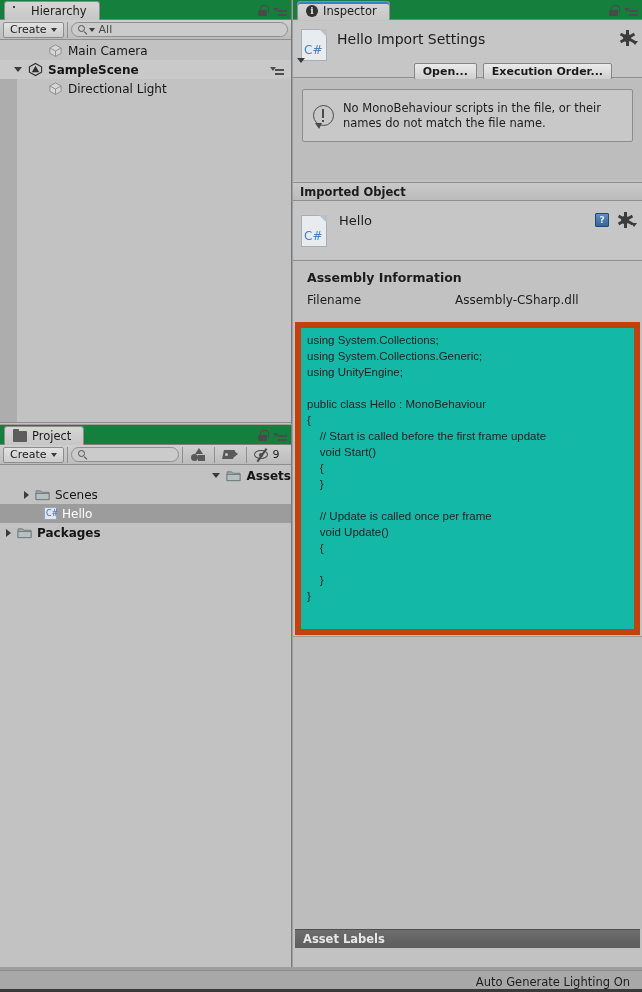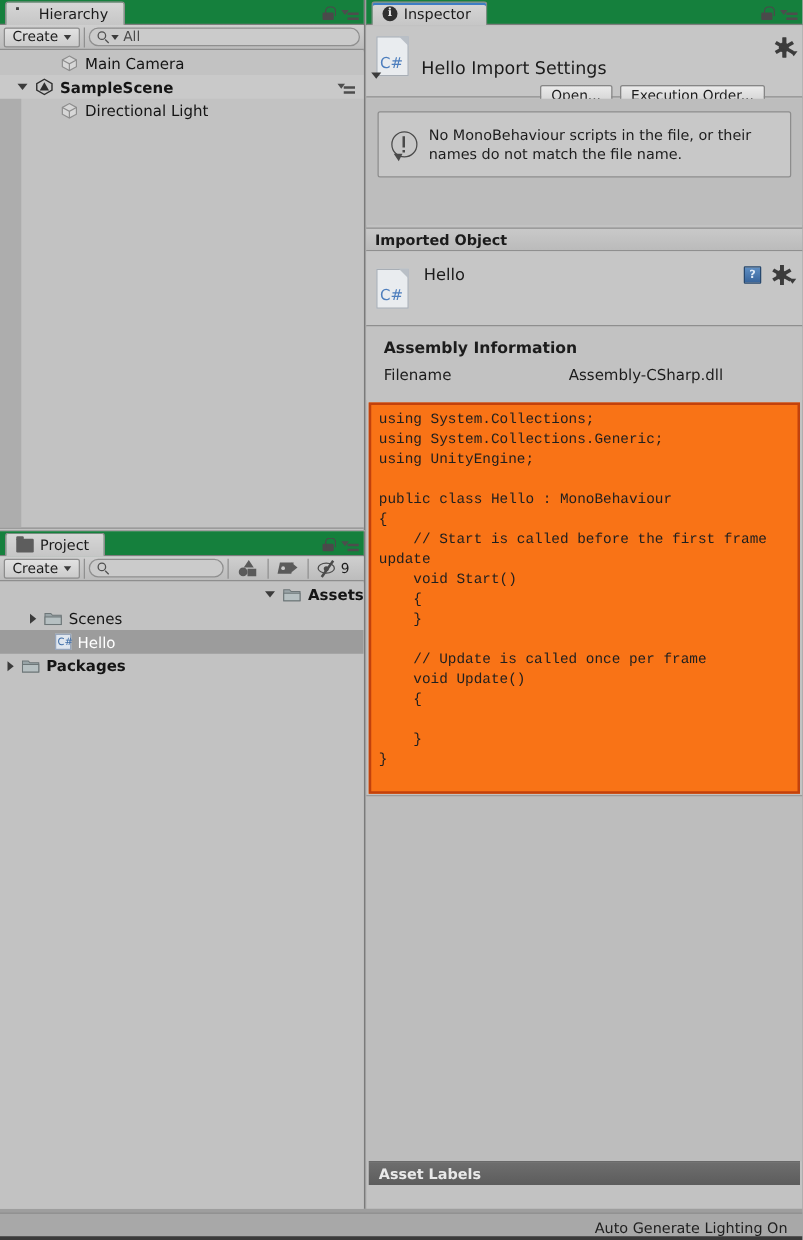--- a/index.html
+++ b/index.html
@@ -190,29 +190,29 @@
 
   .btn {
     height: 17px; padding: 0 8px;
     background: linear-gradient(#ebebeb, #cfcfcf);
     border: 1px solid #868686; border-radius: 2px;
     font-size: 11px; color: #1b1b1b; white-space: nowrap;
     display: flex; align-items: center;
   }
 
   .codebox {
-    background: #f97316;
-    border: 2px solid #c2410c;
+    background: #14b8a6;
+    border: 6px solid #c2410c;
     font-size: 11.5px;
     color: #1f1f1f;
     line-height: 16px;
     padding: 4px 6px;
     white-space: pre-wrap;
     overflow: hidden;
-    font-family: Liberation Mono, monospace;
+    font-family: Liberation Sans, sans-serif;
   }
 
   .darkbar {
     background: linear-gradient(#6e6e6e, #5c5c5c);
     border-top: 1px solid #4e4e4e;
     height: 19px; display: flex; align-items: center; padding-left: 8px;
     font-size: 11.5px; font-weight: bold; color: #e8e8e8;
   }
 
   .statusbar {
@@ -503,22 +503,22 @@
     <div style="position:absolute; left:0; right:0; top:21px; height:57px;
                 background:#c6c6c6; border-bottom:1px solid #8e8e8e;
                 display:flex; align-items:flex-start; padding:8px 8px 0 8px;">
       <div style="position:relative; flex:none; margin-right:10px;">
         <div class="cs-file">
             <span>C#</span>
           </div>
         <span class="ico caret-dn" style="position:absolute; left:-4px; bottom:-2px;"></span>
       </div>
       <div style="flex:1;">
-        <div style="font-size:14px; color:#1b1b1b; margin-top:18px;">Hello Import Settings</div>
-        <div style="display:flex; gap:6px; justify-content:flex-end; margin-top:5px; padding-right:22px;">
+        <div style="font-size:14px; color:#1b1b1b; margin-top:2px;">Hello Import Settings</div>
+        <div style="display:flex; gap:6px; justify-content:flex-end; margin-top:16px; padding-right:22px;font-weight:bold;">
           <div class="btn">
             <span>Open...</span>
           </div>
           <div class="btn">
             <span>Execution Order...</span>
           </div>
         </div>
       </div>
       <span class="gear" style="position:absolute; right:8px; top:10px;">
         <i></i>

